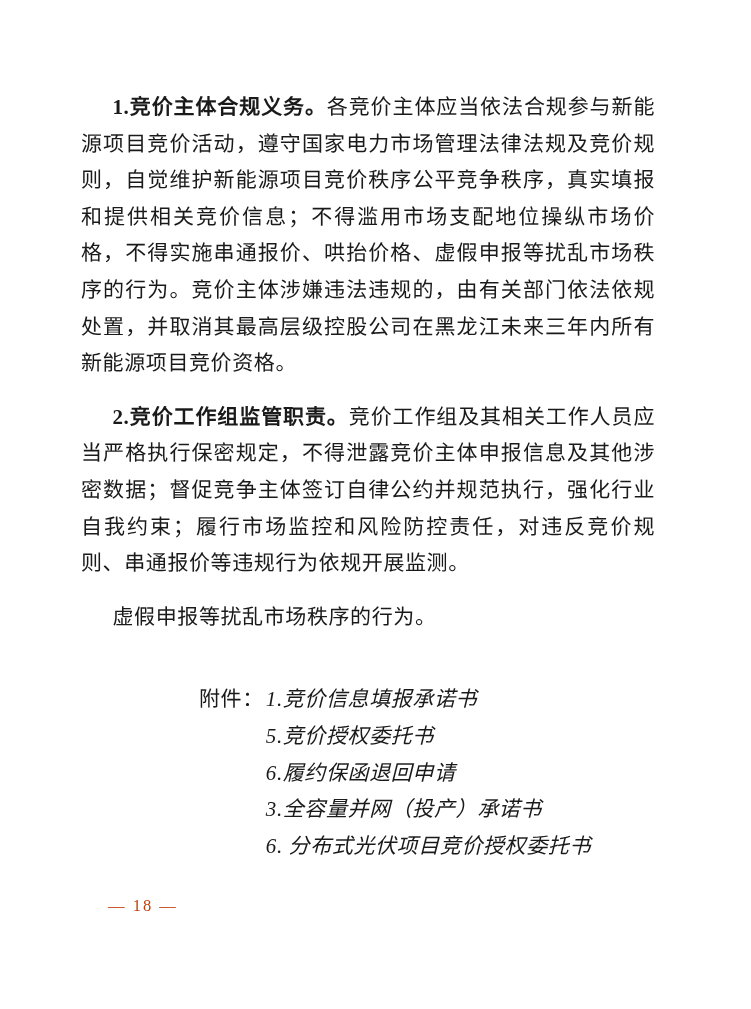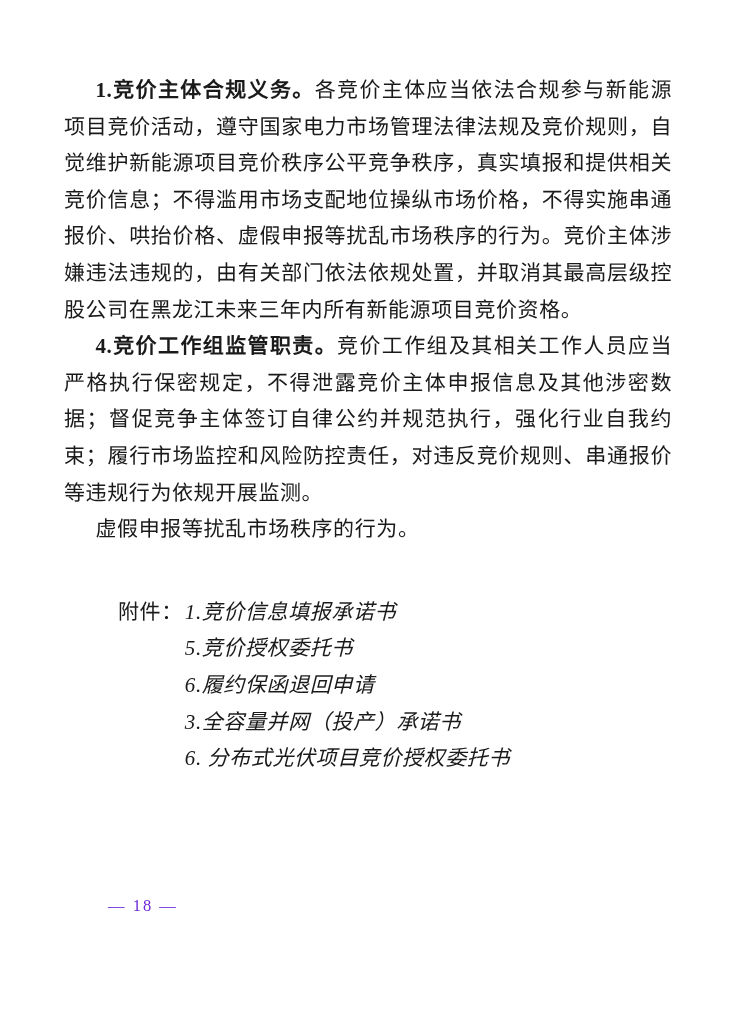--- a/index.html
+++ b/index.html
@@ -20,31 +20,32 @@
     position: absolute;
     left: 64px;
     top: 72px;
     width: 608px;
     font-size: 21px;
     line-height: 36.6px;
     letter-spacing: 0.6px;
     text-align: justify;
   }
   .para {
-    margin: 0;
+    margin: 17px;
     text-indent: 1.5em;
   }
   .para .lead {
     font-weight: 700;
   }
   .attachments {
     display: flex;
     align-items: flex-start;
     margin-top: 46px;
     margin-left: 54px;
+    justify-content: center;
   }
   .attachments-label {
     white-space: nowrap;
     flex: 0 0 auto;
   }
   .attachment-list {
     list-style: none;
     margin: 0;
     padding: 0 0 0 2px;
     font-style: italic;
@@ -62,36 +63,36 @@
   }
   .signature .date {
     padding-right: 25px;
   }
   .page-number {
     position: absolute;
     left: 108px;
     top: 896px;
     font-size: 16.5px;
     letter-spacing: 2px;
-    color: #6d28d9;
+    color: #c2410c;
   }
 </style>
 </head>
 <body>
 
 <div class="page">
 
   <div class="content">
 
     <p class="para">
       <span class="lead">1.竞价主体合规义务。</span><span>各竞价主体应当依法合规参与新能源项目竞价活动，遵守国家电力市场管理法律法规及竞价规则，自觉维护新能源项目竞价秩序公平竞争秩序，真实填报和提供相关竞价信息；不得滥用市场支配地位操纵市场价格，不得实施串通报价、哄抬价格、虚假申报等扰乱市场秩序的行为。竞价主体涉嫌违法违规的，由有关部门依法依规处置，并取消其最高层级控股公司在黑龙江未来三年内所有新能源项目竞价资格。</span>
     </p>
 
     <p class="para">
-      <span class="lead">4.竞价工作组监管职责。</span><span>竞价工作组及其相关工作人员应当严格执行保密规定，不得泄露竞价主体申报信息及其他涉密数据；督促竞争主体签订自律公约并规范执行，强化行业自我约束；履行市场监控和风险防控责任，对违反竞价规则、串通报价等违规行为依规开展监测。</span>
+      <span class="lead">2.竞价工作组监管职责。</span><span>竞价工作组及其相关工作人员应当严格执行保密规定，不得泄露竞价主体申报信息及其他涉密数据；督促竞争主体签订自律公约并规范执行，强化行业自我约束；履行市场监控和风险防控责任，对违反竞价规则、串通报价等违规行为依规开展监测。</span>
     </p>
 
     <p class="para">
       <span>虚假申报等扰乱市场秩序的行为。</span>
     </p>
 
     <div class="attachments">
       <span class="attachments-label">附件：</span>
       <ul class="attachment-list">
         <li>1.竞价信息填报承诺书</li>

